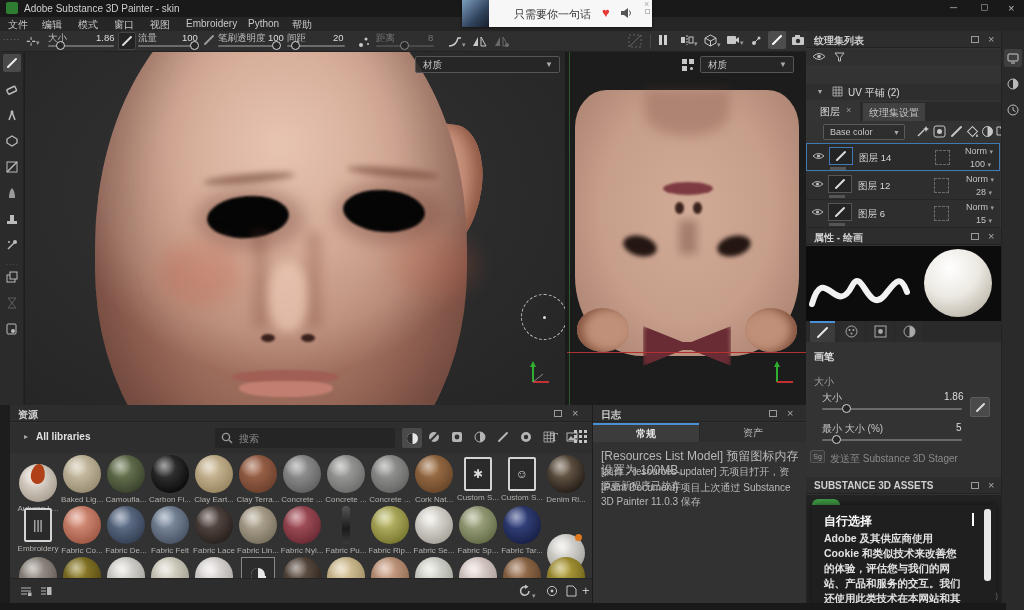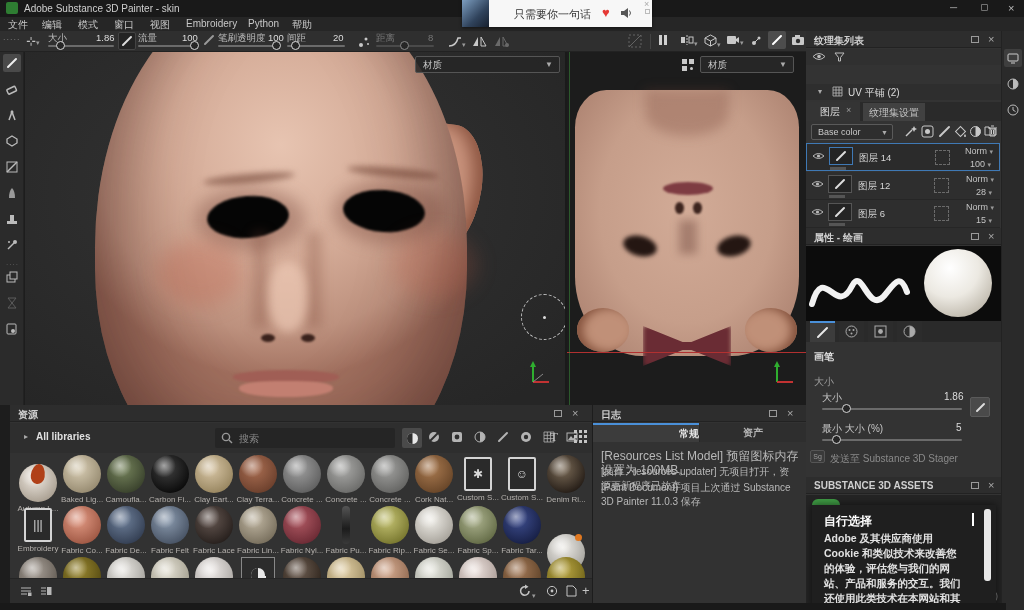--- a/index.html
+++ b/index.html
@@ -378,21 +378,21 @@
     <div class="abs" style="left:0;top:71px;width:195px;height:19px;background:#2a2a2a">
       <div class="abs" style="left:0;top:0;width:54px;height:19px;background:#343434">
         <span class="abs" style="left:14px;top:3px;color:#e0e0e0">图层</span>
         <span class="abs" style="left:40px;top:3px;color:#999;font-size:9px">×</span>
       </div>
       <div class="abs" style="left:57px;top:1px;width:62px;height:18px;background:#414141">
         <span class="abs" style="left:6px;top:3px;color:#c4c4c4">纹理集设置</span>
       </div>
     </div>
 
-    <div class="abs" style="left:0;top:90px;width:195px;height:22px;background:#333">
+    <div class="abs" style="left:12px;top:90px;width:195px;height:22px;background:#333">
       <div class="abs" style="left:5px;top:3px;width:82px;height:16px;border:1px solid #5a5a5a;border-radius:2px;background:#2e2e2e">
         <span class="abs" style="left:6px;top:2px;font-size:9px">Base color</span>
         <span class="abs" style="right:4px;top:4px;font-size:7px;color:#aaa">▼</span>
       </div>
       <span class="abs" style="left:98px;top:4px"><svg width="13" height="13">
             <line x1="2" y1="11" x2="8" y2="5" stroke="#c8c8c8" stroke-width="1.5"></line>
             <path d="M10 1 L11 3 L13 4 L11 5 L10 7 L9 5 L7 4 L9 3 Z" fill="#c8c8c8"></path>
           </svg></span>
       <span class="abs" style="left:115px;top:4px"><svg width="13" height="13">
             <rect x="1" y="1" width="11" height="11" rx="2" fill="none" stroke="#c8c8c8"></rect>
@@ -844,22 +844,22 @@
     </div>
   </div>
 
   <div class="abs" style="left:593px;top:405px;width:213px;height:198px;background:#323232">
     <div class="panelhdr">
       <span class="phtitle">日志</span>
       <span class="float-ic" style="left:176px"></span>
       <span class="close-ic" style="left:194px">×</span>
     </div>
     <div class="abs" style="left:0;top:18px;width:213px;height:19px;background:#282828">
-      <div class="abs" style="left:0;top:0;width:106px;height:19px;background:#3c3c3c;border-top:2px solid #4a90d9;text-align:right"><span style="line-height:17px;color:#e6e6e6;font-weight:bold">常规</span></div>
-      <div class="abs" style="left:107px;top:0;width:106px;height:19px;background:#2e2e2e;text-align:center"><span style="line-height:19px;color:#b4b4b4;font-weight:bold">资产</span></div>
+      <div class="abs" style="left:0;top:0;width:106px;height:19px;background:#3c3c3c;border-top:2px solid #4a90d9;text-align:center"><span style="line-height:17px;color:#e6e6e6;font-weight:bold">常规</span></div>
+      <div class="abs" style="left:107px;top:0;width:106px;height:19px;background:#2e2e2e;text-align:center"><span style="line-height:19px;color:#b4b4b4;font-weight:normal">资产</span></div>
     </div>
     <div class="abs" style="left:8px;top:44px;width:198px;font-size:12px;line-height:14px;color:#b8b8b8">[Resources List Model] 预留图标内存设置为 100MB。</div>
     <div class="abs" style="left:8px;top:60px;width:198px;font-size:10px;line-height:14px;color:#b8b8b8">[插件 - resources-updater] 无项目打开，资源更新程序已放弃</div>
     <div class="abs" style="left:8px;top:76px;width:198px;font-size:10px;line-height:14px;color:#b8b8b8">[Paint Document] 项目上次通过 Substance 3D Painter 11.0.3 保存</div>
   </div>
 
   <div class="abs" style="left:0;top:603px;width:1006px;height:7px;background:#191919"></div>
 
   <div class="abs" style="left:462px;top:0;width:190px;height:27px;background:#f7f7f7;box-shadow:0 1px 3px rgba(0,0,0,.5)">
     <div class="abs" style="left:0;top:0;width:27px;height:27px;background:linear-gradient(135deg,#7d9ec0,#30435c 60%,#17202e)"></div>

